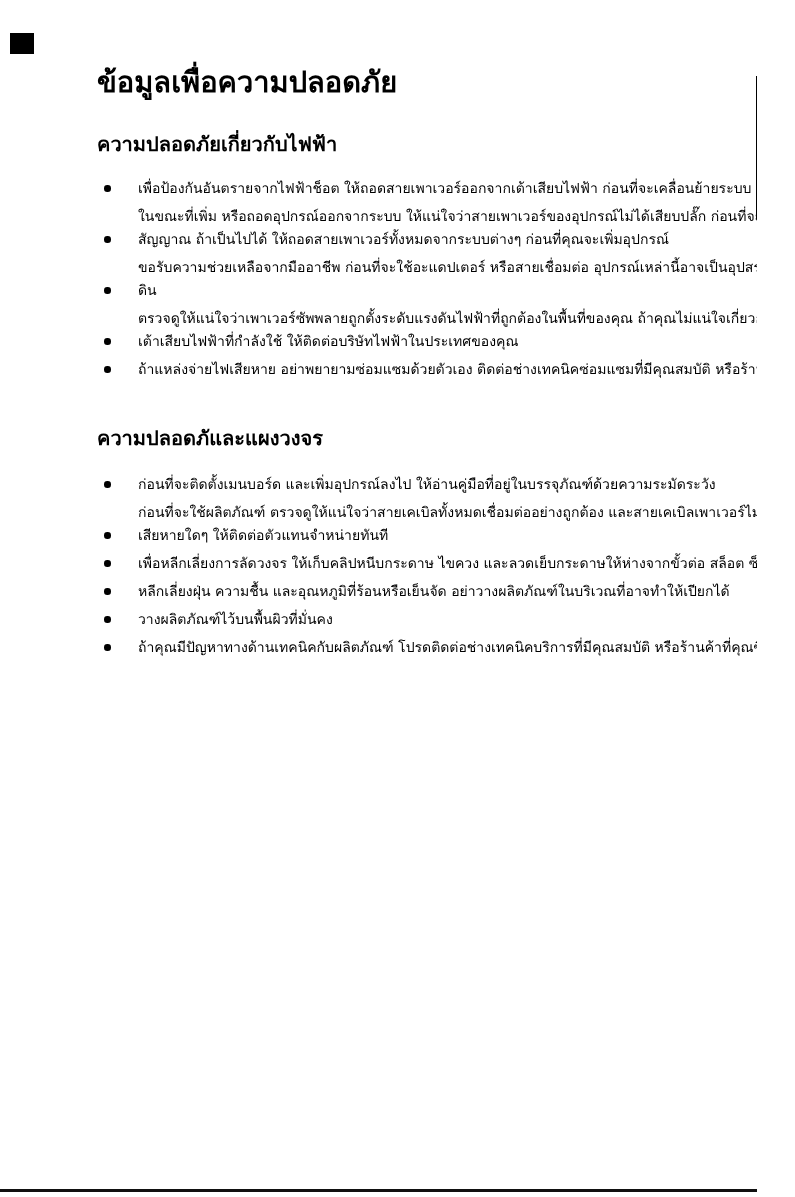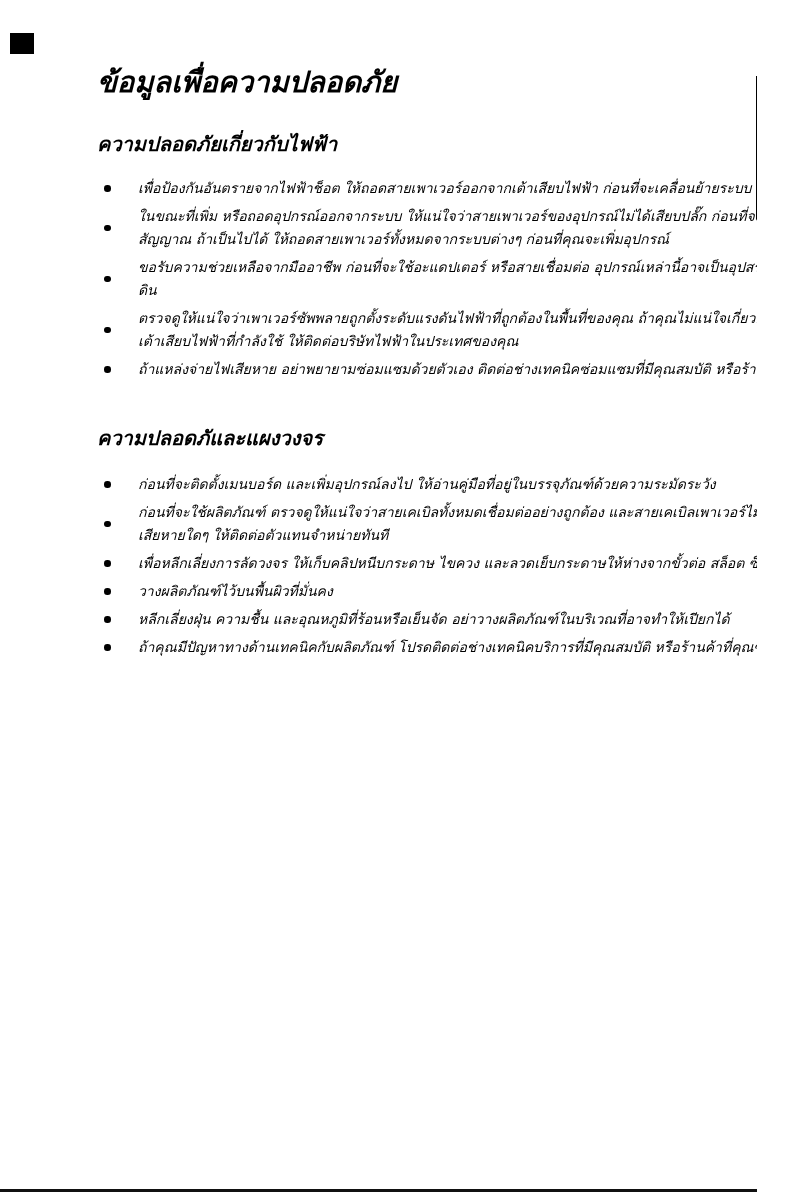--- a/index.html
+++ b/index.html
@@ -8,21 +8,20 @@
     background: #ffffff;
   }
   .page {
     position: relative;
     width: 757px;
     height: 1197px;
     background: #ffffff;
     overflow: hidden;
     font-family: "DejaVu Sans", "Liberation Sans", sans-serif;
     color: #000000;
-    font-style: italic;
   }
   .corner-mark {
     position: absolute;
     left: 10px;
     top: 33px;
     width: 24px;
     height: 21px;
     background: #000000;
   }
   .side-tab {
@@ -60,21 +59,21 @@
     left: 97px;
     width: 660px;
     margin: 0;
     padding: 0;
     list-style: none;
   }
   .list-electrical { top: 177px; }
   .list-operation  { top: 473px; }
   .bullet-item {
     display: flex;
-    align-items: center;
+    align-items: flex-end;
     margin: 0 0 5px 0;
     padding: 0;
   }
   .bullet-dot {
     flex: 0 0 41px;
     width: 41px;
     height: 23px;
     position: relative;
   }
   .bullet-dot::after {
@@ -151,25 +150,25 @@
       <span class="bullet-dot"></span>
       <span class="bullet-text">ก่อนที่จะใช้ผลิตภัณฑ์ ตรวจดูให้แน่ใจว่าสายเคเบิลทั้งหมดเชื่อมต่ออย่างถูกต้อง และสายเคเบิลเพาเวอร์ไม่ได้ชำรุด ถ้าคุณพบความ
 เสียหายใดๆ ให้ติดต่อตัวแทนจำหน่ายทันที</span>
     </li>
     <li class="bullet-item">
       <span class="bullet-dot"></span>
       <span class="bullet-text">เพื่อหลีกเลี่ยงการลัดวงจร ให้เก็บคลิปหนีบกระดาษ ไขควง และลวดเย็บกระดาษให้ห่างจากขั้วต่อ สล็อต ซ็อกเก็ต และแผงวงจร</span>
     </li>
     <li class="bullet-item">
       <span class="bullet-dot"></span>
-      <span class="bullet-text">วางผลิตภัณฑ์ไว้บนพื้นผิวที่มั่นคง</span>
+      <span class="bullet-text">หลีกเลี่ยงฝุ่น ความชื้น และอุณหภูมิที่ร้อนหรือเย็นจัด อย่าวางผลิตภัณฑ์ในบริเวณที่อาจทำให้เปียกได้</span>
     </li>
     <li class="bullet-item">
       <span class="bullet-dot"></span>
-      <span class="bullet-text">หลีกเลี่ยงฝุ่น ความชื้น และอุณหภูมิที่ร้อนหรือเย็นจัด อย่าวางผลิตภัณฑ์ในบริเวณที่อาจทำให้เปียกได้</span>
+      <span class="bullet-text">วางผลิตภัณฑ์ไว้บนพื้นผิวที่มั่นคง</span>
     </li>
     <li class="bullet-item">
       <span class="bullet-dot"></span>
       <span class="bullet-text">ถ้าคุณมีปัญหาทางด้านเทคนิคกับผลิตภัณฑ์ โปรดติดต่อช่างเทคนิคบริการที่มีคุณสมบัติ หรือร้านค้าที่คุณซื้อผลิตภัณฑ์มา</span>
     </li>
   </ul>
 
   <div class="bottom-rule"></div>
 
 </div>

